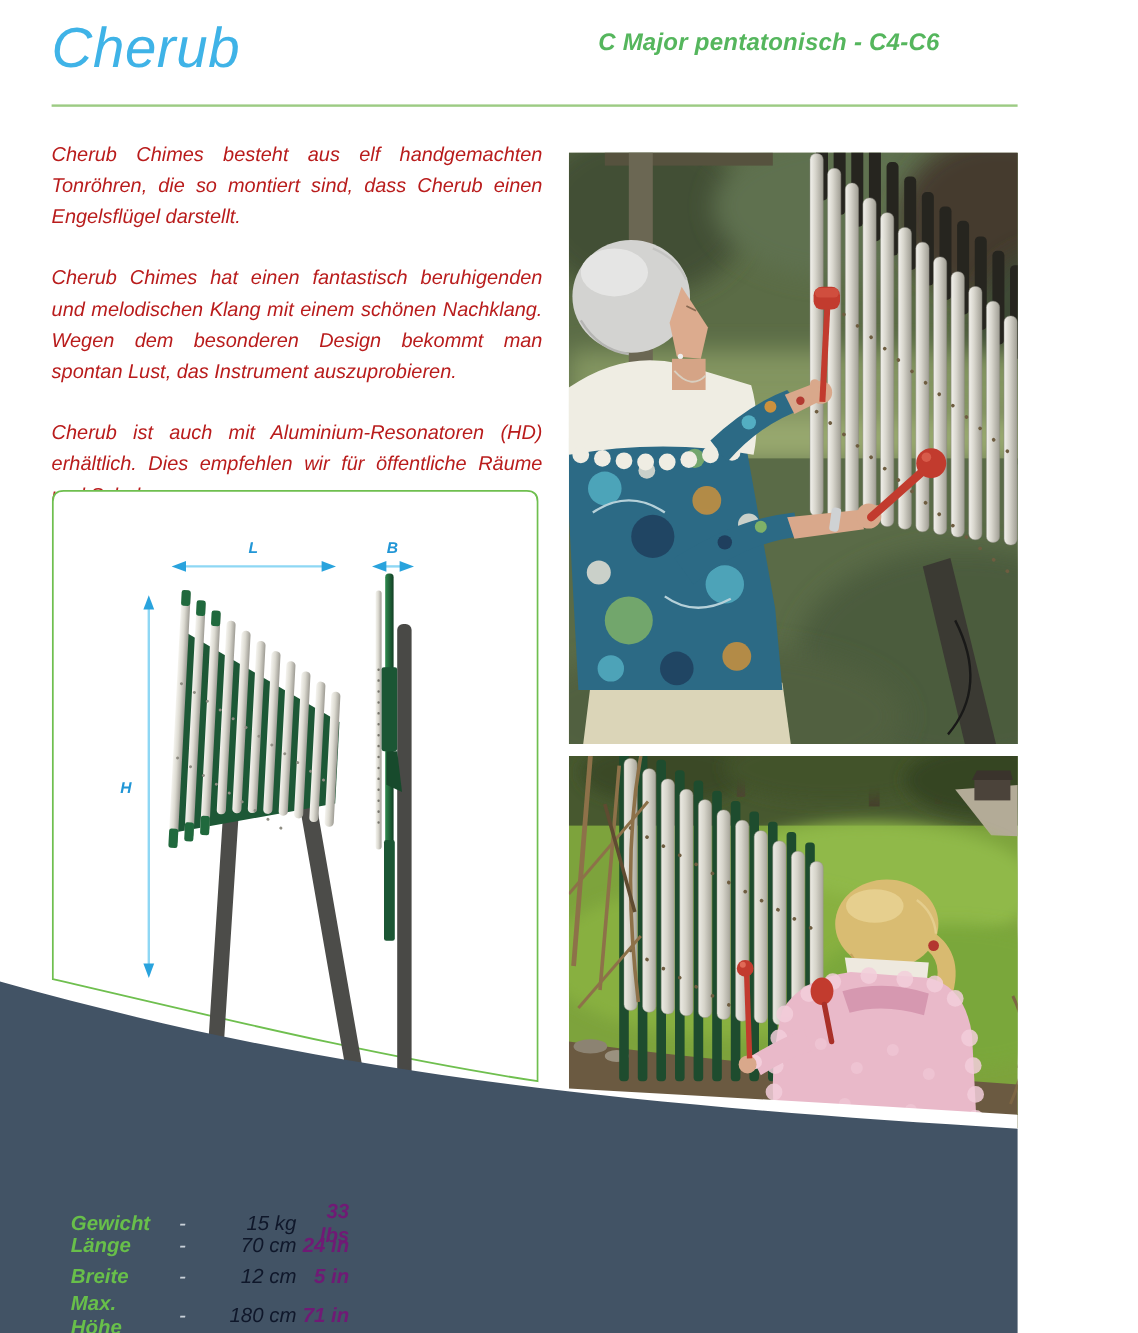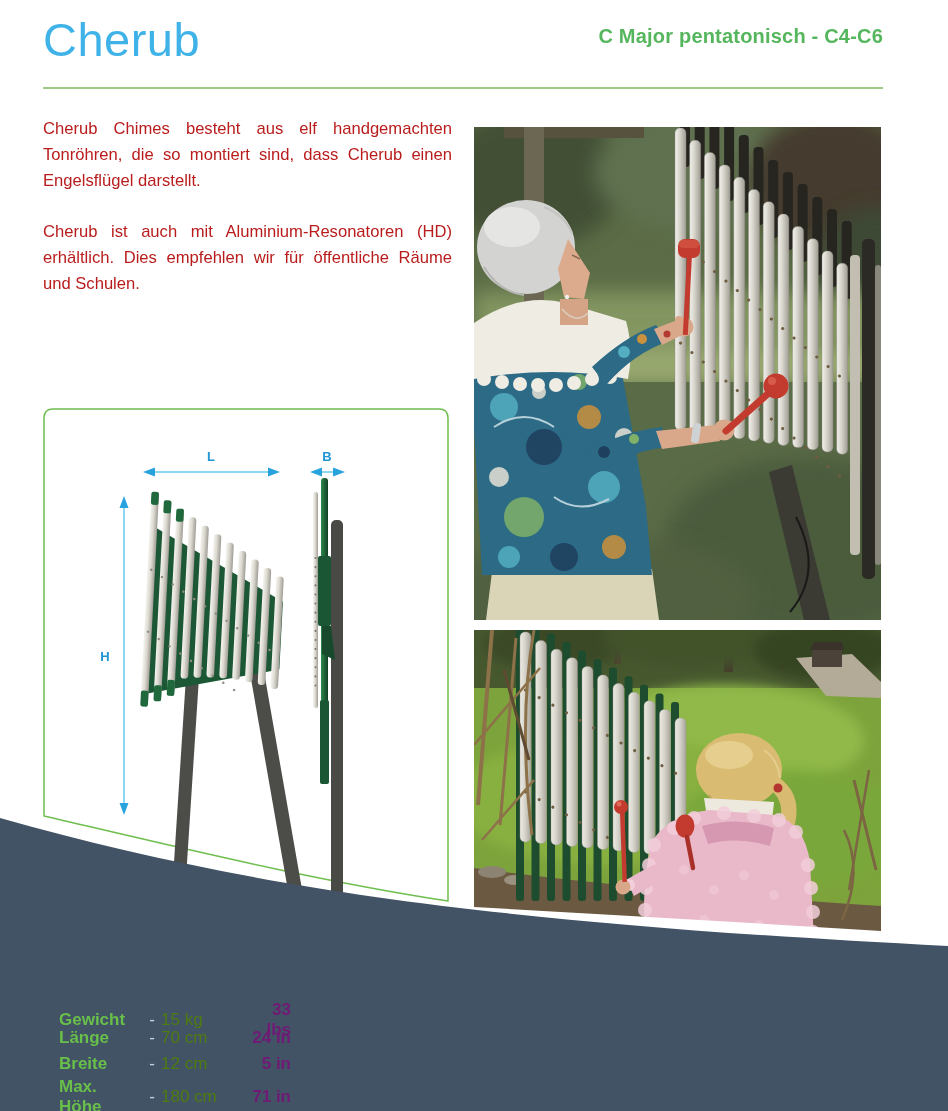--- a/index.html
+++ b/index.html
@@ -1,17 +1,17 @@
 <!DOCTYPE html>
 <html><head>
 <meta charset="utf-8">
 <style>
   html,body{margin:0;padding:0;background:#ffffff;}
-  .page{position:relative;width:948px;height:1111px;background:#fff;overflow:hidden;
-        font-family:"Liberation Sans",sans-serif;}
+  .page{position:relative;width:848px;height:1111px;background:#fff;overflow:hidden;
+        font-family:"Liberation Sans",sans-serif;font-style:italic;}
   .abs{position:absolute;}
 
   .title{left:43px;top:12px;font-size:47px;font-weight:300;color:#3fb3e7;letter-spacing:.5px;}
   .subtitle{right:65px;top:25px;font-size:20px;font-weight:700;color:#55b65d;letter-spacing:.2px;}
   .divider{left:43px;top:87px;width:840px;height:2px;background:#9ccb83;}
 
   .intro{left:43px;top:116px;width:409px;color:#b91c1c;font-size:16.6px;line-height:26px;
          text-align:justify;}
   .intro p{margin:0 0 25px 0;}
 
@@ -21,36 +21,37 @@
   .photo2{left:474px;top:630px;width:407px;height:310px;}
   .photo svg{display:block;}
 
   .wave{left:0;top:780px;width:948px;height:331px;}
 
   .spec-heading{left:43px;top:933px;font-size:35px;font-weight:300;color:#3aa8dc;letter-spacing:.5px;}
   .spec-table{left:43px;top:1000px;width:248px;font-size:17px;}
   .spec-row{display:grid;grid-template-columns:100px 18px 86px 44px;align-items:center;height:25.6px;}
   .spec-label{color:#68bf4a;font-weight:700;margin-left:16px;}
   .spec-dash{color:#c9d1d9;text-align:center;}
-  .spec-metric{color:#4d7c0f;}
+  .spec-metric{color:#0f172a;text-align:right;}
   .spec-imperial{color:#701a75;font-weight:700;text-align:right;}
 
   .dimlabel{font-size:13px;font-weight:700;fill:#2196d6;font-family:"Liberation Sans",sans-serif;}
 </style>
 </head>
 <body>
 
 <div class="page">
 
   <div class="abs title">Cherub</div>
   <div class="abs subtitle">C Major pentatonisch - C4-C6</div>
   <div class="abs divider"></div>
 
   <div class="abs intro">
     <p>Cherub Chimes besteht aus elf handgemachten Tonröhren, die so montiert sind, dass Cherub einen Engelsflügel darstellt.</p>
+    <p>Cherub Chimes hat einen fantastisch beruhigenden und melodischen Klang mit einem schönen Nachklang. Wegen dem besonderen Design bekommt man spontan Lust, das Instrument auszuprobieren.</p>
     <p>Cherub ist auch mit Aluminium-Resonatoren (HD) erhältlich. Dies empfehlen wir für öffentliche Räume und Schulen.</p>
   </div>
 
   <svg class="abs diagram" viewBox="0 0 406 502" width="406" height="502">
     <defs>
       <linearGradient id="tgd" x1="0" y1="0" x2="1" y2="0">
         <stop offset="0" stop-color="#f5f4ef"></stop>
           <stop offset=".45" stop-color="#dcdad1"></stop>
           <stop offset="1" stop-color="#9e9c94"></stop>
       </linearGradient>

